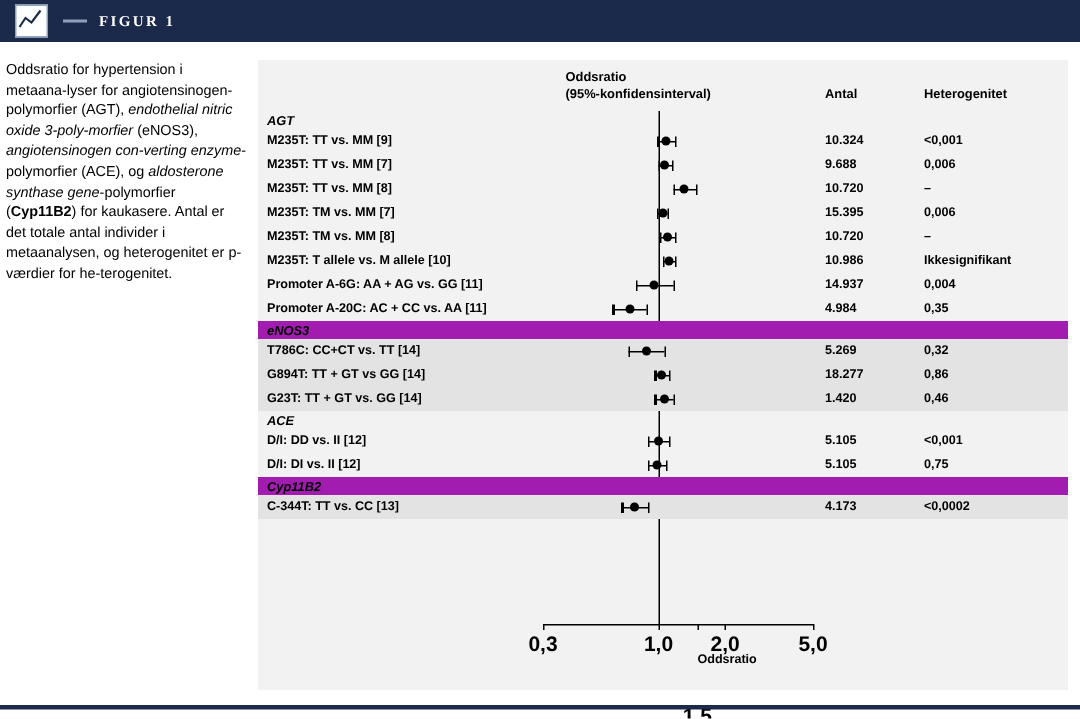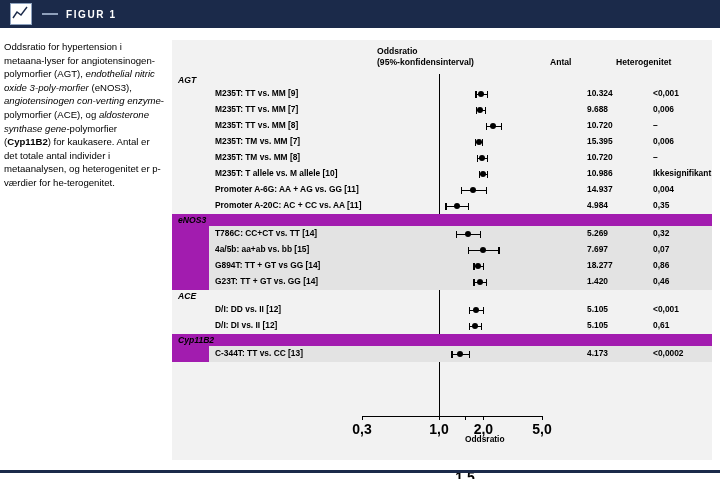--- a/index.html
+++ b/index.html
@@ -16,20 +16,21 @@
     overflow: hidden;
   }
 
   
   .header-bar {
     height: 28px;
     background: #1b2a4a;
     display: flex;
     align-items: center;
     padding: 0 0 0 10px;
+    font-family: Liberation Serif, serif;
   }
   .header-icon {
     width: 20px;
     height: 20px;
     background: #ffffff;
     border: 1px solid #8fa3c0;
     position: relative;
     margin-right: 10px;
     flex: none;
   }
@@ -99,21 +100,20 @@
     height: 12px;
     font-style: italic;
     font-weight: bold;
     font-size: 8.6px;
     padding-left: 6px;
     line-height: 12px;
   }
   .row {
     position: relative;
     height: 16px;
-    margin-left: 37px;
   }
   .row.band { background: #e3e3e3; }
   .group.band, .group.band .group-label { background: #a21caf; }
   .row-label {
     position: absolute;
     left: 6px;
     top: 2px;
     font-weight: bold;
     font-size: 8.4px;
     white-space: nowrap;
@@ -352,31 +352,20 @@
             <div class="plot">
               <div class="ci" style="left: 56.8943px; width: 23.863px;"></div>
               <div class="cap" style="left: 56.8943px;"></div>
               <div class="cap" style="left: 80.7573px;"></div>
               <div class="pt" style="left: 68.8506px;"></div>
             </div>
             <div class="row-antal">5.269</div>
             <div class="row-het">0,32</div>
           </div>
           <div class="row band">
-            <div class="row-label">4a/5b: aa+ab vs. bb [15]</div>
-            <div class="plot">
-              <div class="ci" style="left: 68.8506px; width: 30.6135px;"></div>
-              <div class="cap" style="left: 68.8506px;"></div>
-              <div class="cap" style="left: 99.4641px;"></div>
-              <div class="pt" style="left: 83.7062px;"></div>
-            </div>
-            <div class="row-antal">7.697</div>
-            <div class="row-het">0,07</div>
-          </div>
-          <div class="row band">
             <div class="row-label">G894T: TT + GT vs GG [14]</div>
             <div class="plot">
               <div class="ci" style="left: 74.4176px; width: 9.28864px;"></div>
               <div class="cap" style="left: 74.4176px;"></div>
               <div class="cap" style="left: 83.7062px;"></div>
               <div class="pt" style="left: 78.9205px;"></div>
             </div>
             <div class="row-antal">18.277</div>
             <div class="row-het">0,86</div>
           </div>
@@ -407,21 +396,21 @@
           </div>
           <div class="row">
             <div class="row-label">D/I: DI vs. II [12]</div>
             <div class="plot">
               <div class="ci" style="left: 69.5736px; width: 12.3797px;"></div>
               <div class="cap" style="left: 69.5736px;"></div>
               <div class="cap" style="left: 81.9532px;"></div>
               <div class="pt" style="left: 75.7368px;"></div>
             </div>
             <div class="row-antal">5.105</div>
-            <div class="row-het">0,61</div>
+            <div class="row-het">0,75</div>
           </div>
         </div>
         <div class="group band">
           <div class="group-label">Cyp11B2</div>
           <div class="row band">
             <div class="row-label">C-344T: TT vs. CC [13]</div>
             <div class="plot">
               <div class="ci" style="left: 52.3549px; width: 17.2187px;"></div>
               <div class="cap" style="left: 52.3549px;"></div>
               <div class="cap" style="left: 69.5736px;"></div>

